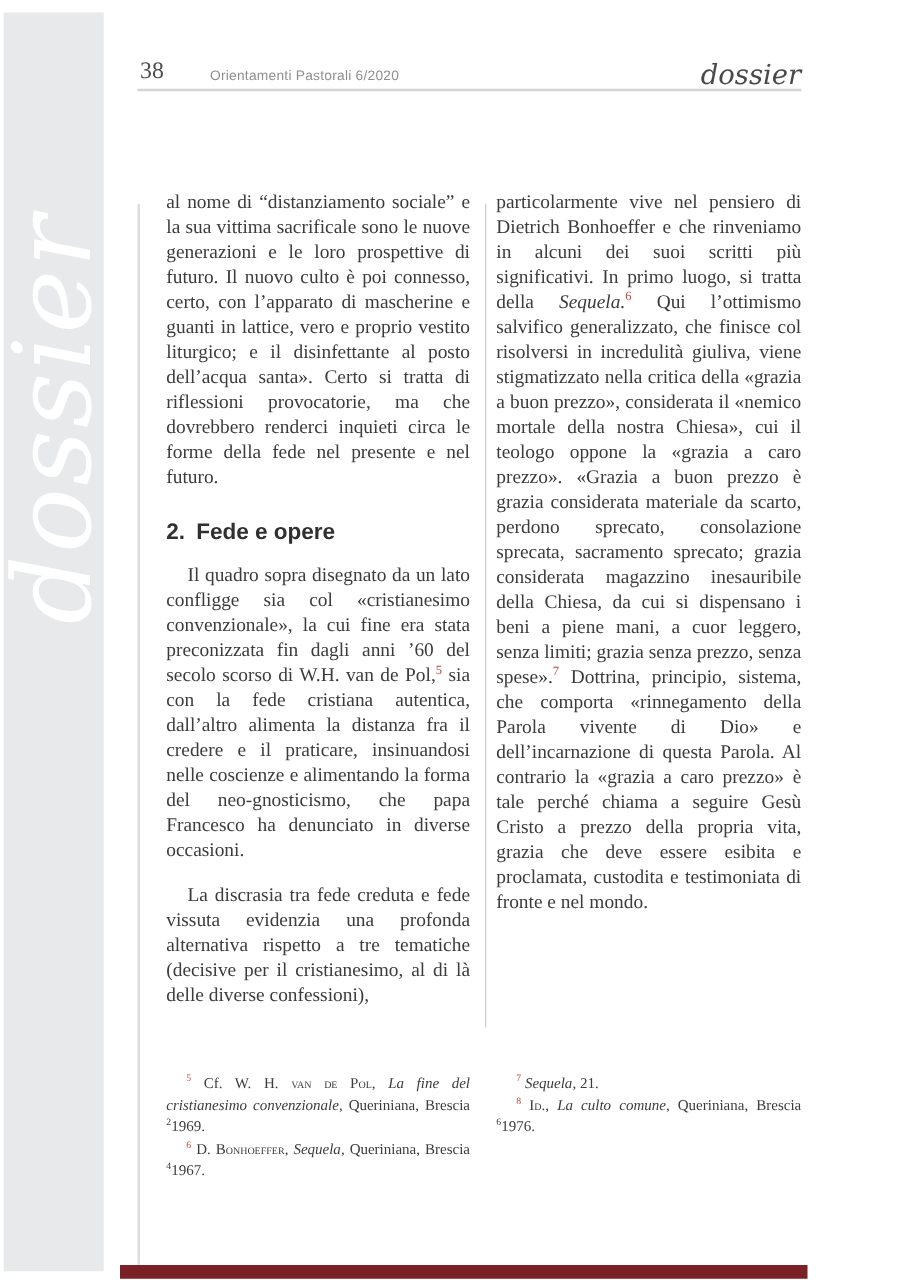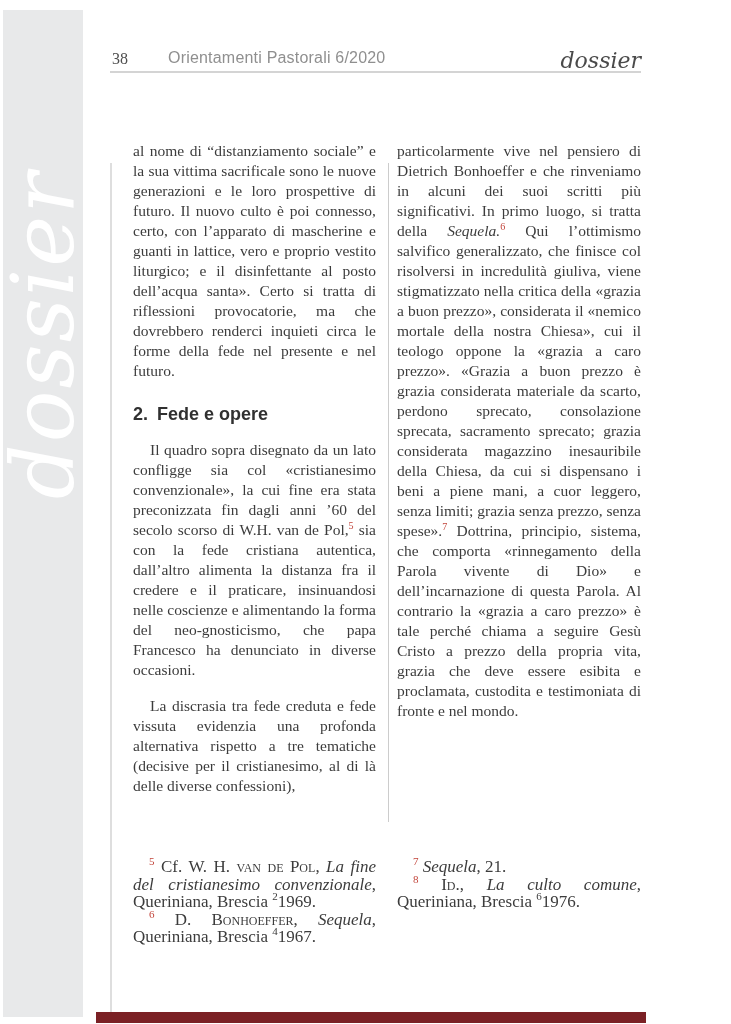--- a/index.html
+++ b/index.html
@@ -13,31 +13,31 @@
   .sidebar-band { position:absolute; left:3px; top:10px; width:80px; height:1007px; background:#e8e9ea; }
   .sidebar-word {
     position:absolute; left:40px; top:325px;
     transform:translate(-50%,-50%) rotate(-90deg);
     font-family:"DejaVu Serif",serif; font-style:italic;
     font-size:86px; color:#ffffff; white-space:nowrap; letter-spacing:2px;
   }
 
   
   .header { position:absolute; left:110px; top:44px; width:531px; height:26px; }
-  .page-num { position:absolute; left:2px; bottom:2px; font-size:16px; color:#4e4e4e; }
-  .journal  { position:absolute; left:58px; bottom:3px; font-family:"Liberation Sans",sans-serif; font-size:16px; color:#8f8f8f; letter-spacing:0.2px; }
+  .page-num { position:absolute; left:2px; bottom:2px; font-size:19px; color:#4e4e4e; }
+  .journal  { position:absolute; left:58px; bottom:3px; font-family:"Liberation Sans",sans-serif; font-size:11px; color:#8f8f8f; letter-spacing:0.2px; }
   .header-dossier { position:absolute; right:0; bottom:-3px; font-family:"DejaVu Serif",serif; font-style:italic; font-size:22px; color:#4a4a4a; }
   .header-rule { position:absolute; left:110px; top:71px; width:531px; height:2px; background:#d4d4d4; }
 
   
   .left-rule   { position:absolute; left:110px; top:163px; width:2px; height:859px; background:#dedede; }
   .col-divider { position:absolute; left:388px; top:163px; width:1px; height:659px; background:#cccccc; }
 
   
-  .col { position:absolute; top:141px; font-size:15.5px; line-height:20px; text-align:justify; }
+  .col { position:absolute; top:152px; font-size:15.5px; line-height:20px; text-align:justify; }
   .col-left  { left:133px; width:243px; }
   .col-right { left:397px; width:244px; }
   .col p { margin:0; }
   .col p.indent { text-indent:17px; }
   .col p + p { margin-top:16px; }
 
   .section-heading {
     font-family:"Liberation Sans",sans-serif; font-weight:bold;
     font-size:18px; color:#303030; text-align:left;
     margin:23px 0 16px 0;
@@ -45,21 +45,21 @@
   .heading-num { margin-right:9px; }
 
   
   .seg-i  { font-style:italic; }
   .seg-sc { font-variant:small-caps; }
   .seg-sup, .seg-supk { font-size:0.65em; vertical-align:super; line-height:0; }
   .seg-sup  { color:#c2453b; }
   .seg-supk { color:#3c3c3c; }
 
   
-  .footnotes { position:absolute; top:858px; font-size:17px; line-height:17.5px; text-align:justify; }
+  .footnotes { position:absolute; top:858px; font-size:12px; line-height:17.5px; text-align:justify; }
   .footnotes-left  { left:133px; width:243px; }
   .footnotes-right { left:397px; width:244px; }
   .fn { margin:0; text-indent:16px; }
 
   
   .footer-bar { position:absolute; left:96px; top:1012px; width:550px; height:11px; background:#7b2125; }
 </style>
 </head>
 <body>
 

